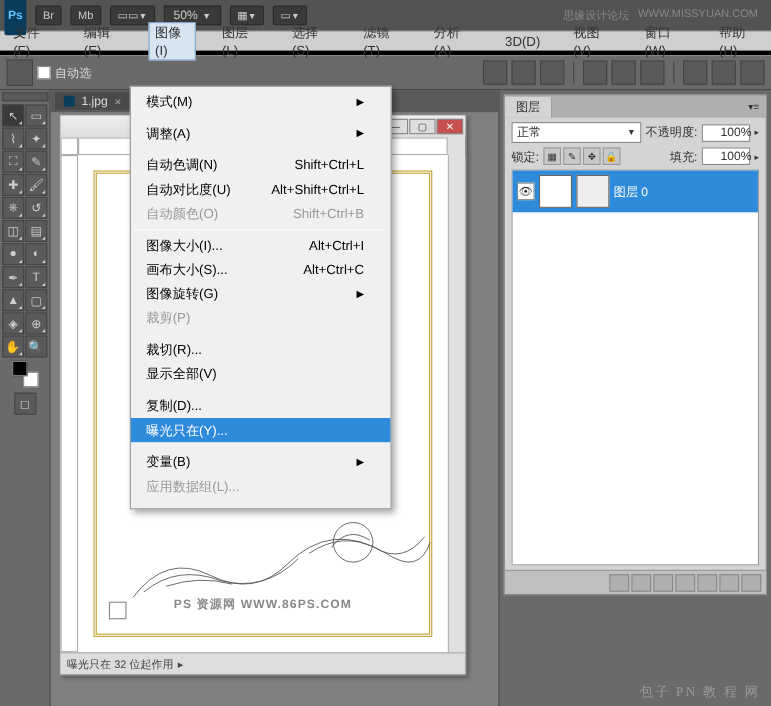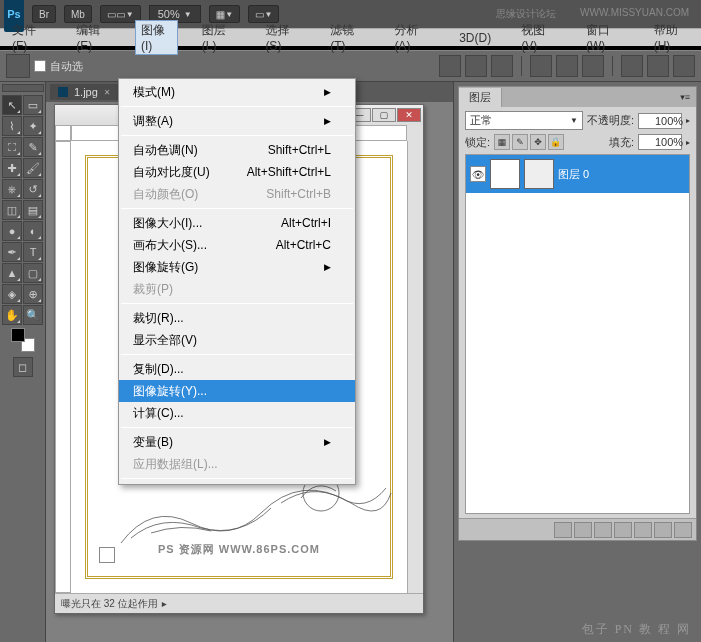--- a/index.html
+++ b/index.html
@@ -2,21 +2,21 @@
 <html><head>
 <meta charset="utf-8">
 <style>
 * { margin: 0; padding: 0; box-sizing: border-box; font-family: "Microsoft YaHei", SimSun, sans-serif; }
 body { background: #535353; width: 701px; height: 642px; overflow: hidden; position: relative; font-size: 12px; color: #333; }
 .topbar { background: #535353; height: 28px; display: flex; align-items: center; padding: 0 4px; gap: 8px; }
 .ps-logo { width: 20px; height: 36px; background: #0a3c5c; color: #5fc7ff; display: flex; align-items: center; justify-content: center; font-weight: bold; font-size: 11px; border-radius: 2px; }
 .top-btn { background: #3a3a3a; border: 1px solid #2a2a2a; color: #ccc; padding: 2px 6px; font-size: 10px; border-radius: 2px; height: 18px; display: flex; align-items: center; }
 .zoom-box { background: #3a3a3a; border: 1px solid #2a2a2a; color: #ccc; padding: 2px 8px; font-size: 11px; height: 18px; display: flex; align-items: center; gap: 4px; }
 .chev { font-size: 8px; }
-.site-info { margin-left: auto; color: #888; font-size: 10px; display: flex; gap: 24px; padding-right: 8px; }
+.site-info { margin-left: auto; color: #888; font-size: 10px; display: flex; gap: 8px; padding-right: 8px; }
 .menubar { background: #cfcfcf; height: 22px; display: flex; align-items: center; padding: 0 6px; gap: 18px; border-top: 1px solid #aaa; border-bottom: 4px solid #000000; }
 .menubar span { padding: 2px 6px; cursor: default; }
 .menubar span.active { background: #d7e4f2; border: 1px solid #7da2ce; padding: 1px 5px; }
 .optbar { background: #6a6a6a; height: 32px; border-top: 1px solid #888; border-bottom: 1px solid #444; display: flex; align-items: center; padding: 0 6px; gap: 4px; }
 .opt-tool { width: 24px; height: 24px; background: #5a5a5a; border: 1px solid #444; }
 .opt-chk { width: 12px; height: 12px; background: #fff; border: 1px solid #888; }
 .opt-label { color: #ddd; font-size: 11px; }
 .opt-btn { width: 22px; height: 22px; background: #5a5a5a; border: 1px solid #444; }
 .main { position: absolute; top: 82px; left: 0; right: 0; bottom: 0; display: flex; }
 .toolbox { width: 46px; background: #6a6a6a; border-right: 1px solid #444; padding: 2px; display: flex; flex-direction: column; gap: 1px; align-items: center; }
@@ -312,24 +312,21 @@
       <span>裁切(R)...</span>
     </div>
     <div class="dd-item">
       <span>显示全部(V)</span>
     </div>
     <div class="dd-sep"></div>
     <div class="dd-item">
       <span>复制(D)...</span>
     </div>
     <div class="dd-item hover">
-      <span>图像旋转(Y)...</span>
-    </div>
-    <div class="dd-item">
-      <span>计算(C)...</span>
+      <span>曝光只在(Y)...</span>
     </div>
     <div class="dd-sep"></div>
     <div class="dd-item">
       <span>变量(B)</span>
       <span class="arrow">▶</span>
     </div>
     <div class="dd-item disabled">
       <span>应用数据组(L)...</span>
     </div>
     <div class="dd-sep"></div>

